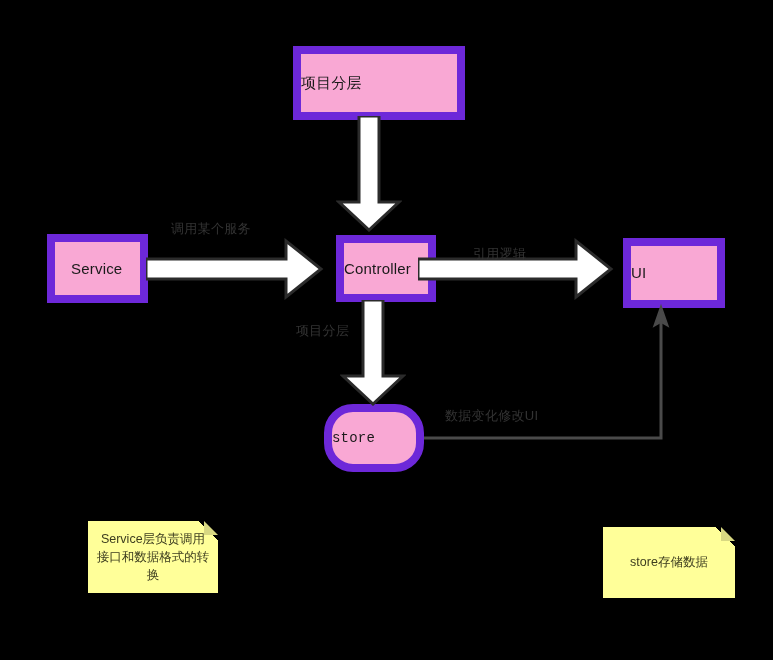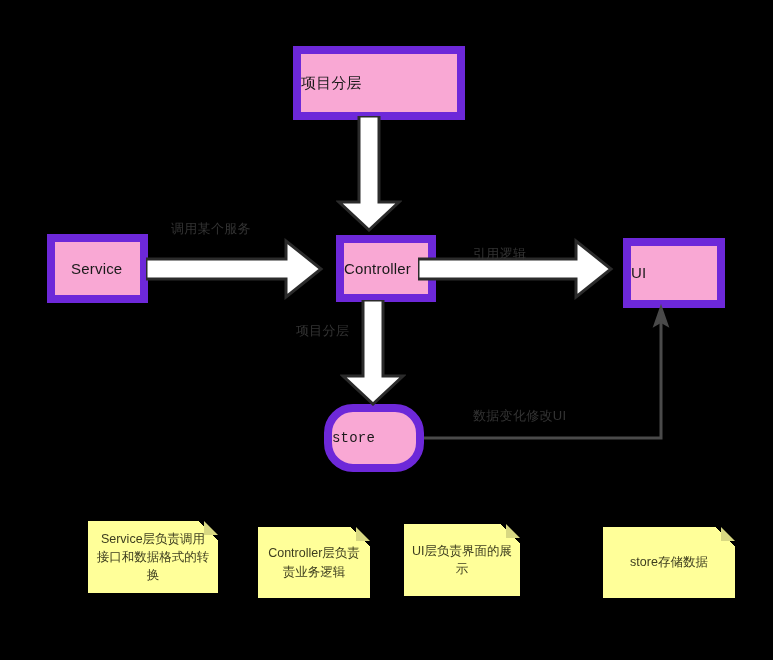--- a/index.html
+++ b/index.html
@@ -56,21 +56,21 @@
   .edge-label {
     position: absolute;
     color: #333333;
     font-size: 13px;
     white-space: nowrap;
     letter-spacing: 0.3px;
   }
   #label-call   { left: 171px; top: 220px; }
   #label-ref    { left: 473px; top: 237px; margin-top: 8px; }
   #label-save   { left: 296px; top: 322px; }
-  #label-change { left: 473px; top: 407px; }
+  #label-change { left: 445px; top: 407px; }
 
   
   .note {
     position: absolute;
     box-sizing: border-box;
     background: #ffff99;
     background:
        linear-gradient(225deg, #000 0 14px, transparent 14px 100%),
        linear-gradient(225deg, transparent 0 0, #ffff99 0 100%);
     color: #3d3d1f;
@@ -146,28 +146,20 @@
   <div class="edge-label" id="label-call">调用某个服务</div>
   <div class="edge-label" id="label-ref">引用逻辑</div>
   <div class="edge-label" id="label-save">项目分层</div>
   <div class="edge-label" id="label-change">数据变化修改UI</div>
 
   <div class="note" id="note-service">
     <span class="fold"></span>
     <span class="notetext">Service层负责调用接口和数据格式的转换</span>
   </div>
 
-  <div class="note" id="note-ctrl">
-    <span class="fold"></span>
-    <span class="notetext">Controller层负责责业务逻辑</span>
-  </div>
 
-  <div class="note" id="note-ui">
-    <span class="fold"></span>
-    <span class="notetext">UI层负责界面的展示</span>
-  </div>
 
   <div class="note" id="note-store">
     <span class="fold"></span>
     <span class="notetext">store存储数据</span>
   </div>
 
 </div>
 
 </body></html>

